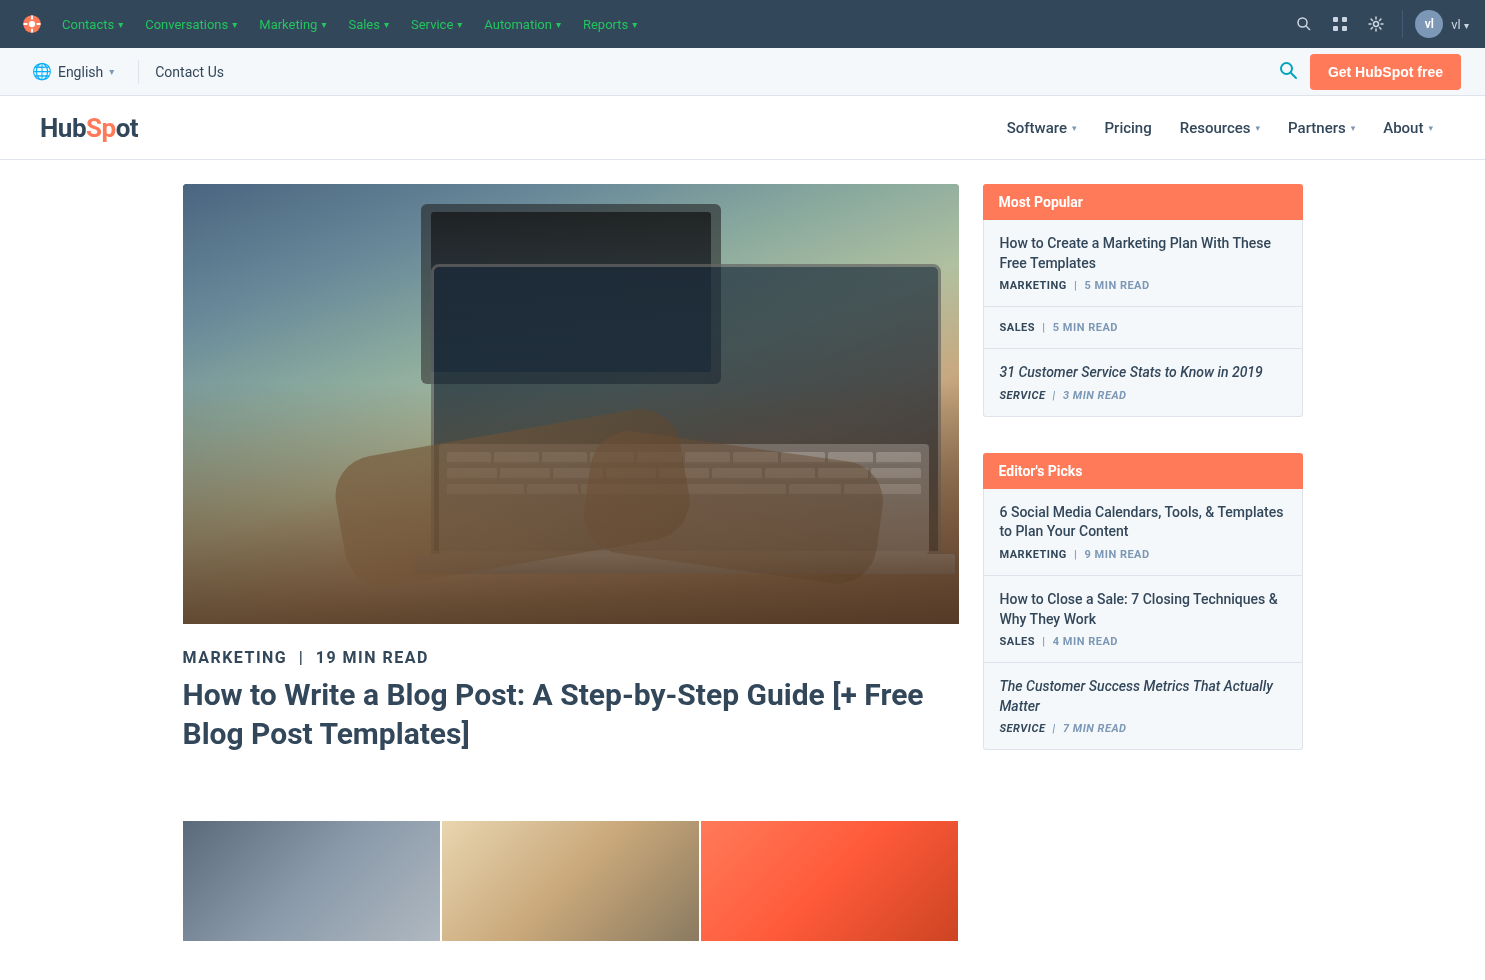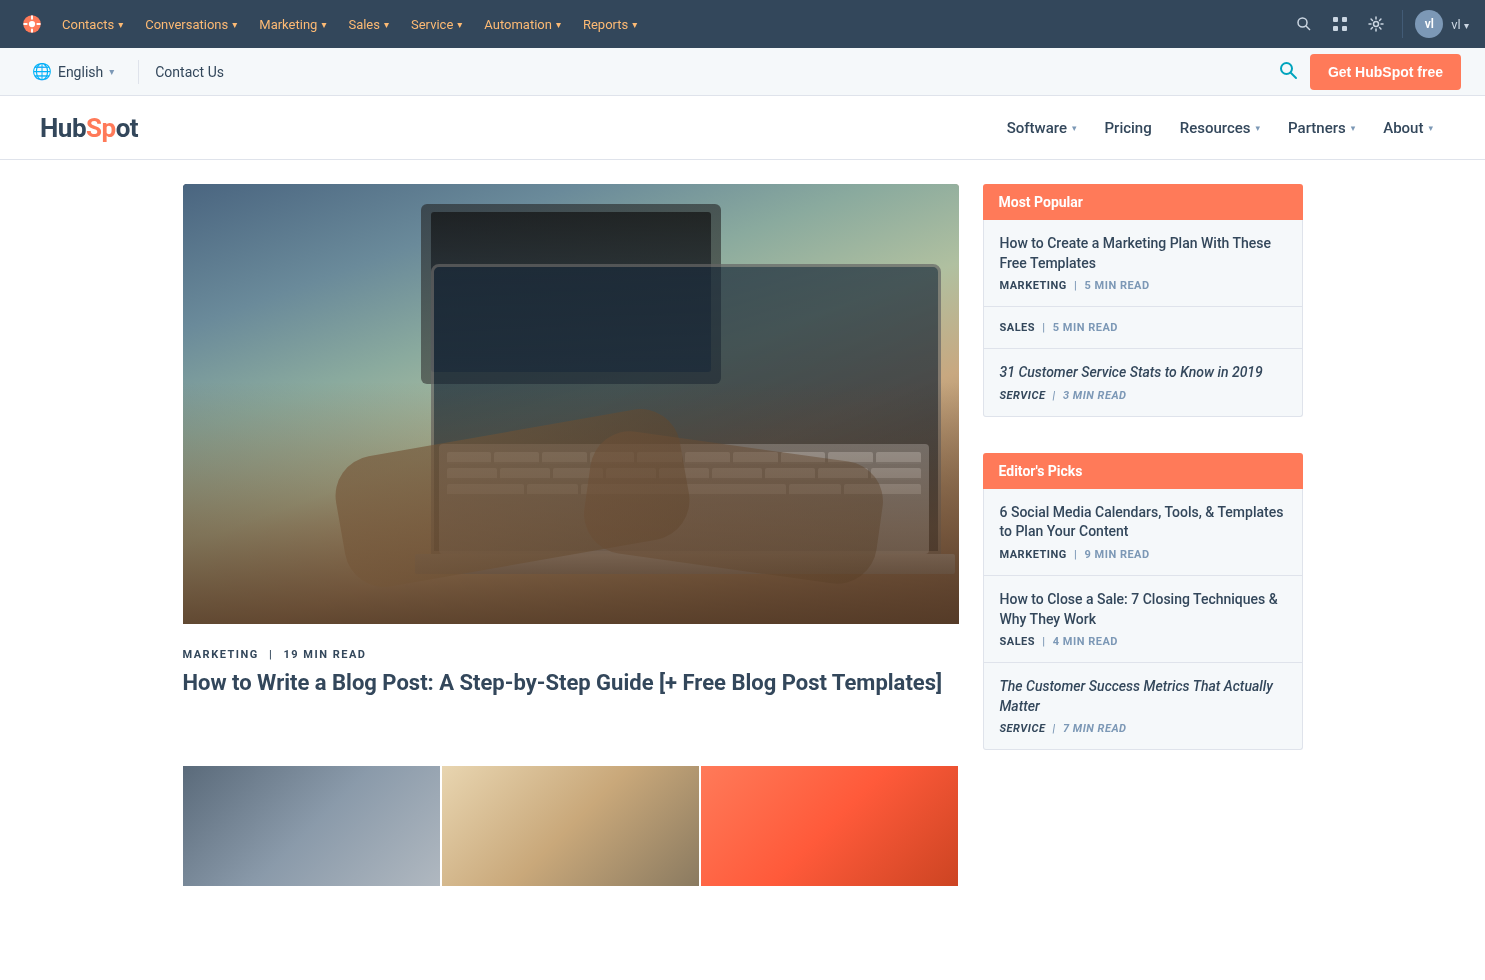--- a/index.html
+++ b/index.html
@@ -14,21 +14,21 @@
       padding: 0 16px;
       gap: 4px;
     }
     .top-nav-items {
       display: flex;
       align-items: center;
       gap: 2px;
       flex: 1;
     }
     .top-nav-item {
-      color: #fdba74;
+      color: #22c55e;
       font-size: 13px;
       padding: 6px 10px;
       cursor: pointer;
       border-radius: 3px;
       display: flex;
       align-items: center;
       gap: 4px;
       white-space: nowrap;
     }
     .top-nav-icons {
@@ -197,31 +197,31 @@
       position: relative;
       display: flex;
       align-items: center;
       justify-content: center;
       overflow: hidden;
     }
     .hero-text {
       padding: 24px 0 16px;
     }
     .hero-category {
-      font-size: 11px;
+      font-size: 16px;
       font-weight: 700;
       color: #33475b;
       letter-spacing: 1.5px;
       text-transform: uppercase;
       margin-bottom: 8px;
     }
     .hero-category span { color: #33475b; }
     .hero-category .separator { margin: 0 6px; }
     .hero-title {
-      font-size: 22px;
+      font-size: 30px;
       font-weight: 700;
       color: #33475b;
       line-height: 1.3;
       margin-bottom: 28px;
     }
 
     
     .sidebar {
       width: 320px;
       flex-shrink: 0;

